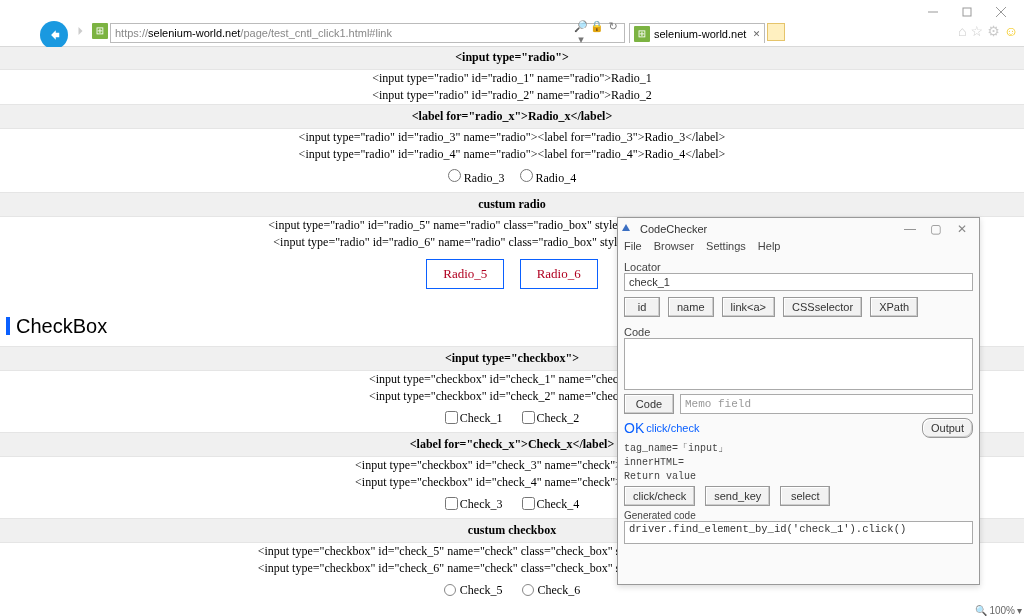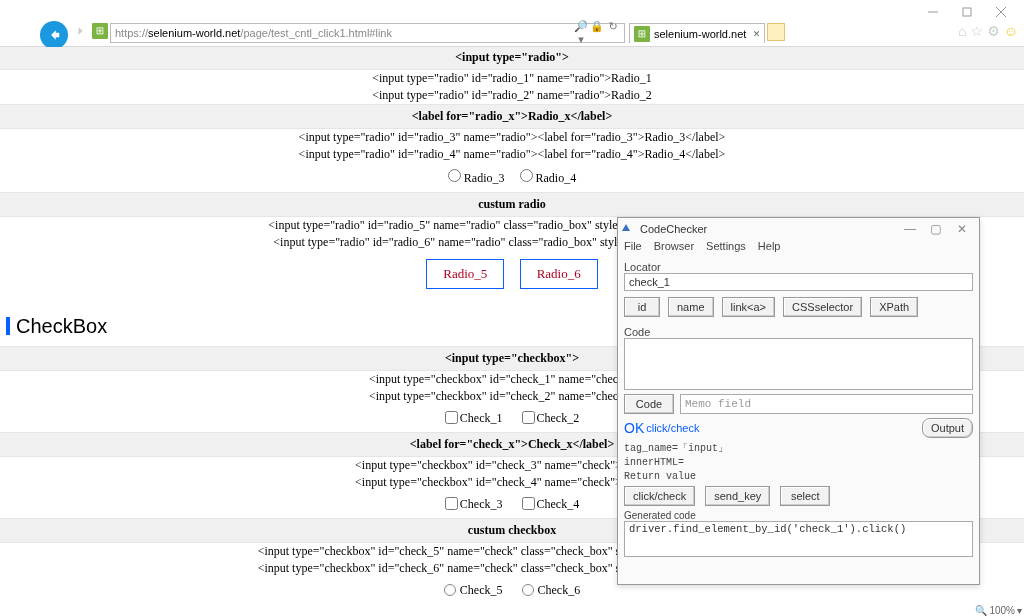--- a/index.html
+++ b/index.html
@@ -66,21 +66,21 @@
   .cc-row2 { display:flex; align-items:center; gap:6px; padding:4px 6px; }
   .cc-memo { flex:1; height:20px; border:1px solid #aaa; background:#fff; padding:0 4px; font-family:"Courier New",monospace; color:#999; display:flex; align-items:center;text-align:center; }
   .cc-ok-row { display:flex; align-items:center; gap:2px; padding:0 6px 4px; }
   .cc-ok { color:#0a60ff; font-size:14px; }
   .cc-click { color:#0a60ff; font-size:11px; }
   .cc-output { margin-left:auto;border-radius:8px; }
   .cc-info { padding:0 6px; font-size:10px; color:#444; line-height:14px;font-family:Liberation Mono, monospace; }
   .cc-ret-area { margin:2px 6px 4px; height:56px; border:1px solid #aaa; background:#fff; padding:2px 4px; font-size:11px; }
   .cc-btn-row2 { display:flex; gap:10px; padding:2px 6px 4px; }
   .cc-gen-label { padding:0 6px; font-size:10px; color:#444; }
-  .cc-gen { margin:0 6px 6px; height:36px; border:1px solid #aaa; background:#fff; padding:1px 4px; font-family:"Courier New",monospace; font-size:10.5px; }
+  .cc-gen { margin:0 6px 6px; height:23px; border:1px solid #aaa; background:#fff; padding:1px 4px; font-family:"Courier New",monospace; font-size:10.5px; }
 
   
   .zoom-strip { position:absolute; bottom:0; right:2px; font-size:10px; color:#666; font-family:"Segoe UI",sans-serif; display:flex; align-items:center; gap:2px; }
 </style>
 </head>
 <body>
 
 <div class="titlebar">
   <div class="wc">
       <svg viewBox="0 0 10 10">

